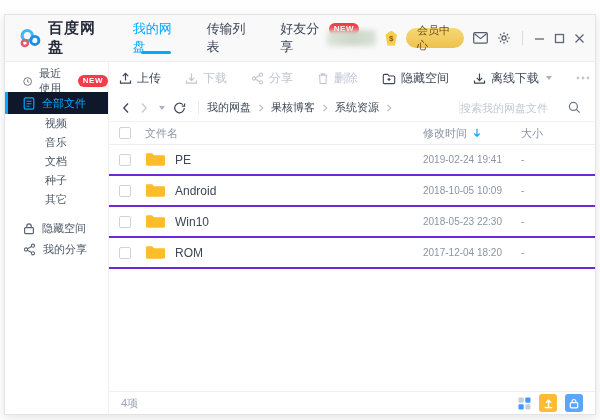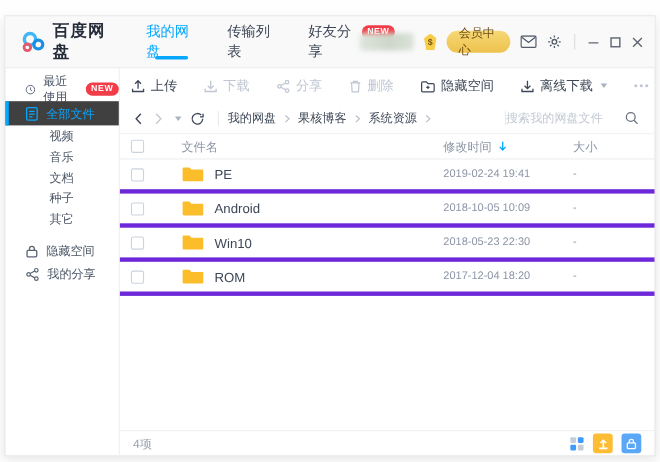--- a/index.html
+++ b/index.html
@@ -37,21 +37,21 @@
   .icon-btn { display:flex; align-items:center; justify-content:center; cursor:pointer; }
 
   
   .app-body { display:flex; height:352px; }
   .sidebar { width:104px; border-right:1px solid #f0f0f0; padding-top:8px; flex:none; }
   .content { flex:1; display:flex; flex-direction:column; min-width:0; }
 
   
   .side-item { position:relative; height:22px; display:flex; align-items:center;
     gap:7px; padding-left:18px; font-size:11px; color:#4a5565; cursor:pointer; }
-  .side-item.active { background:#404040; color:var(--accent,#06a7ff); }
+  .side-item.active { background:#0f172a; color:var(--accent,#06a7ff); }
   .side-item.active::before { content:""; position:absolute; left:0; top:0;
     width:3px; height:100%; background:var(--accent,#06a7ff); }
   .side-sub { height:19px; display:flex; align-items:center; padding-left:40px;
     font-size:11px; color:#4a5565; cursor:pointer; }
   .side-group { margin-top:9px; }
   .side-group .side-item { height:21px; }
 
   
   .toolbar { height:32px; display:flex; align-items:center; padding:0 14px 0 10px; }
   .t-item { display:flex; align-items:center; gap:5px; font-size:12px;
@@ -69,27 +69,27 @@
   .crumb-sep { display:flex; align-items:center; margin:0 7px; }
   .search { margin-left:auto; display:flex; align-items:center;
     border-left:1px solid #ececec; padding-left:0; }
   .search input { border:none; outline:none; width:108px; font-size:11px;
     color:#3d4757; background:transparent;
     font-family:"Liberation Sans","DejaVu Sans",sans-serif; }
   .search input::placeholder { color:#c2c8d2; }
 
   
   .thead,.trow { display:grid; grid-template-columns:26px 1fr 98px 62px;
-    align-items:center; padding:0 12px 0 10px;gap:20px; }
+    align-items:center; padding:0 12px 0 10px; }
   .thead { height:24px; border-top:1px solid #f0f2f5; border-bottom:1px solid #eceef2;
     font-size:11px; color:#8b94a5; }
   .cb { width:12px; height:12px; border:1px solid #ccd3dd; border-radius:2px;
     background:#fff; cursor:pointer; }
   .th-time { display:flex; align-items:center; gap:6px; cursor:pointer; }
-  .trow { height:31px; border-bottom:4px solid #6d28d9; cursor:pointer; }
+  .trow { height:31px; border-bottom:2px solid #6d28d9; cursor:pointer; }
   .name-cell { display:flex; align-items:center; gap:10px; min-width:0; }
   .fname { font-size:12px; color:#3d4757; }
   .tcell { font-size:10px; color:#8b94a5; }
 
   .filler { flex:1; }
 
   
   .statusbar { height:23px; border-top:1px solid #eef0f2; display:flex;
     align-items:center; padding:1px 12px; }
   .count { font-size:11px; color:#9aa3b2; }

